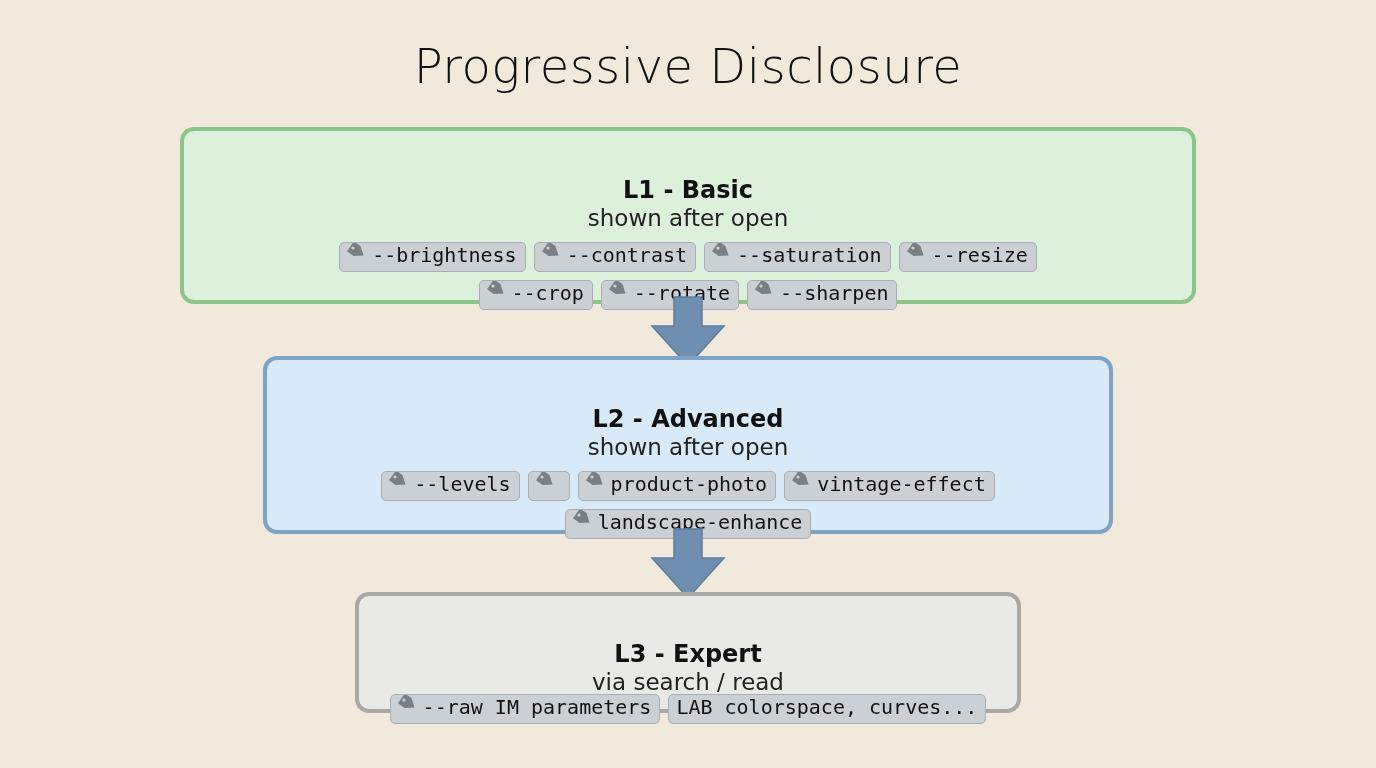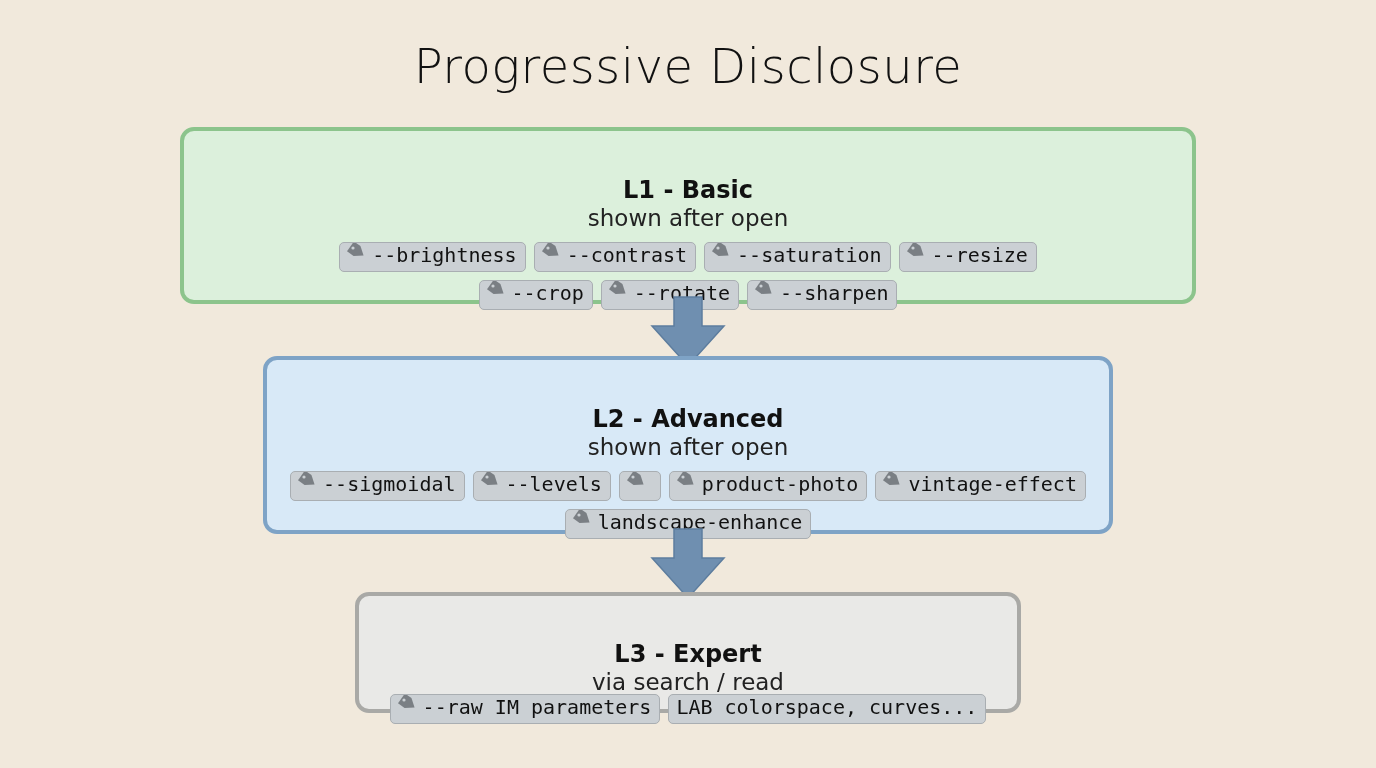--- a/index.html
+++ b/index.html
@@ -186,27 +186,20 @@
 
   <div class="level l2">
     <div class="level-title">L2 - Advanced</div>
     <div class="level-sub">shown after open</div>
     <div class="tags">
       <span class="tag">
         <svg class="tag-icon" viewBox="0 0 20 16">
             <path d="M2 2 h8 l8 6 l-8 6 h-8 z" fill="#7a7f84" transform="rotate(35 10 8)"></path>
             <circle cx="6" cy="5" r="1.6" fill="#cbd0d4"></circle>
           </svg>
-        <span>--sigmoidal</span>
-      </span>
-      <span class="tag">
-        <svg class="tag-icon" viewBox="0 0 20 16">
-            <path d="M2 2 h8 l8 6 l-8 6 h-8 z" fill="#7a7f84" transform="rotate(35 10 8)"></path>
-            <circle cx="6" cy="5" r="1.6" fill="#cbd0d4"></circle>
-          </svg>
         <span>--levels</span>
       </span>
       <span class="tag">
         <svg class="tag-icon" viewBox="0 0 20 16">
             <path d="M2 2 h8 l8 6 l-8 6 h-8 z" fill="#7a7f84" transform="rotate(35 10 8)"></path>
             <circle cx="6" cy="5" r="1.6" fill="#cbd0d4"></circle>
           </svg>
       </span>
       <span class="tag">
         <svg class="tag-icon" viewBox="0 0 20 16">

